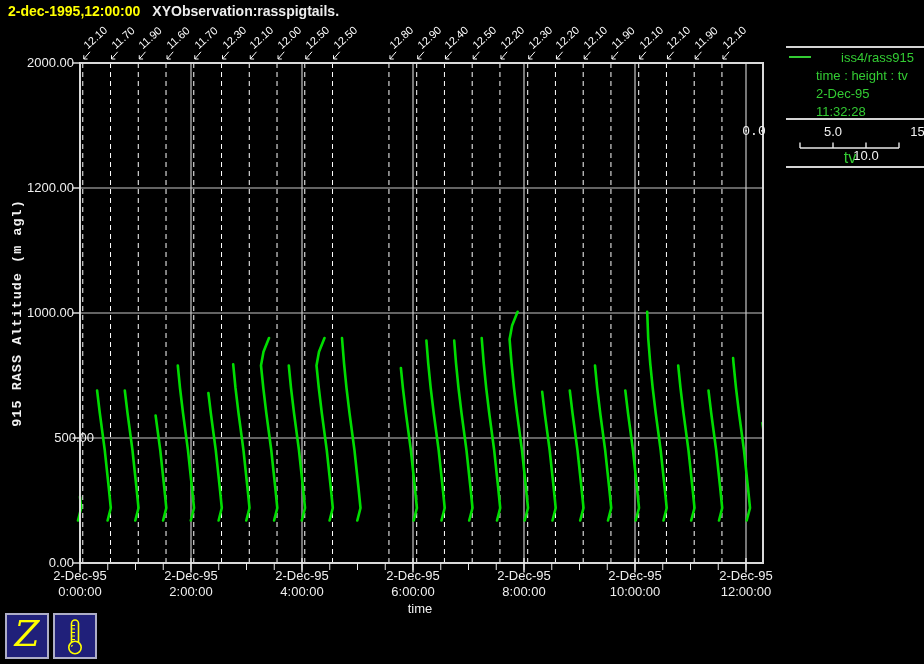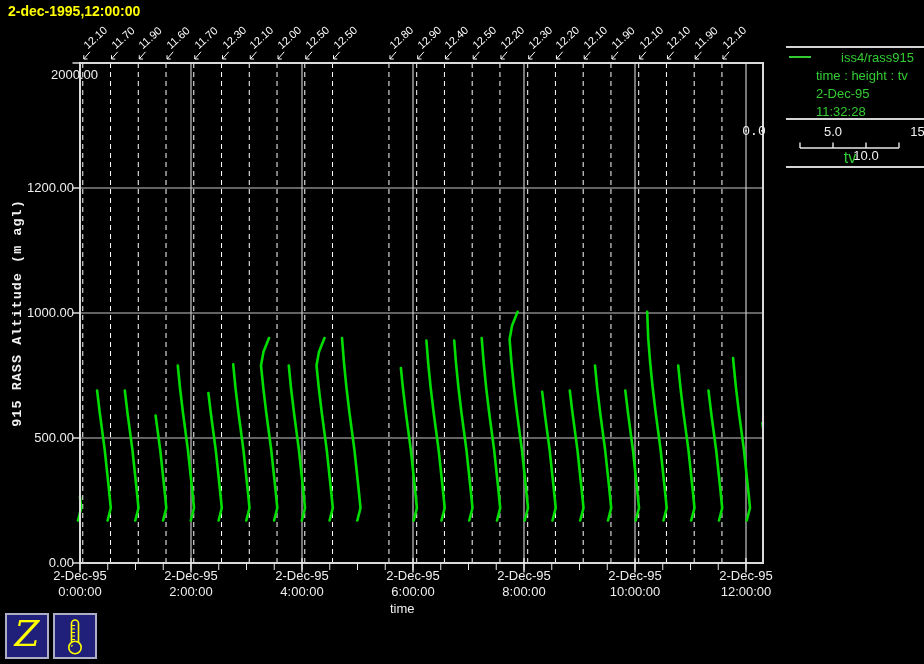--- a/index.html
+++ b/index.html
@@ -9,38 +9,39 @@
   #title-datetime{color:#ffff00;}
   #title-observation{color:#ededed;}
   #chart-svg{position:absolute;left:0;top:0;}
   .ytick{position:absolute;left:0;width:74px;text-align:right;color:#efefef;font-size:13px;height:14px;line-height:14px;}
   .xtick{position:absolute;width:96px;text-align:center;color:#efefef;font-size:13px;line-height:16px;}
   .toplabel{position:absolute;height:11px;line-height:11px;font-size:11px;color:#ffffff;
             transform-origin:0 100%;transform:rotate(-42deg);white-space:nowrap;}
   #ylabel{position:absolute;left:17px;top:313px;transform:translate(-50%,-50%) rotate(-90deg);
           color:#f2f2f2;font-family:"Liberation Mono",monospace;font-weight:bold;font-size:13.5px;
           white-space:nowrap;letter-spacing:1px;}
-  #xlabel{position:absolute;left:390px;top:601px;width:60px;text-align:left;color:#efefef;font-size:13px;}
+  #xlabel{position:absolute;left:390px;top:601px;width:60px;text-align:center;color:#efefef;font-size:13px;}
   .legend-sep{position:absolute;left:786px;width:138px;height:2px;background:#d4d4d4;}
   .legend-text{position:absolute;font-size:13px;color:#33cc33;white-space:nowrap;margin-left:28px;}
   #legend-swatch{position:absolute;left:789px;top:56px;width:22px;height:2px;background:#33cc33;}
   .scale-num{position:absolute;top:124px;transform:translateX(-50%);color:#f2f2f2;font-size:13px;}
   #scale-label{position:absolute;top:149px;left:850px;transform:translateX(-50%);color:#33cc33;font-size:16px;}
   .toolbtn{position:absolute;top:613px;width:44px;height:46px;background:#20207a;
            border:2px solid #adadc6;box-sizing:border-box;display:flex;align-items:center;
            justify-content:center;padding:0;cursor:pointer;}
   #zoom-glyph{color:#ffff00;font-family:"DejaVu Serif",serif;font-style:italic;font-size:36px;
               line-height:36px;transform:translateY(-2px);}
 </style>
 </head>
 <body>
 
 <div id="stage">
   <div id="titlebar">
     <span id="title-datetime">2-dec-1995,12:00:00</span>
+    <span id="title-observation">XYObservation:rasspigtails.</span>
   </div>
 
   <svg id="chart-svg" width="924" height="664">
       <defs>
         <clipPath id="plotclip">
           <rect x="0" y="62" width="763.5" height="503"></rect>
         </clipPath>
       </defs>
       <line x1="80" y1="63" x2="80" y2="563" stroke="#c6c6c6" stroke-width="1.2"></line>
       <line x1="191" y1="63" x2="191" y2="563" stroke="#c6c6c6" stroke-width="1.2"></line>
@@ -166,24 +167,24 @@
       <line x1="72.5" y1="438" x2="80" y2="438" stroke="#e8e8e8" stroke-width="1.4"></line>
       <line x1="72.5" y1="563" x2="80" y2="563" stroke="#e8e8e8" stroke-width="1.4"></line>
       <line x1="800" y1="148" x2="899" y2="148" stroke="#e8e8e8" stroke-width="1.4"></line>
       <line x1="800" y1="142.5" x2="800" y2="148" stroke="#e8e8e8" stroke-width="1.4"></line>
       <line x1="833" y1="142.5" x2="833" y2="148" stroke="#e8e8e8" stroke-width="1.4"></line>
       <line x1="866" y1="142.5" x2="866" y2="148" stroke="#e8e8e8" stroke-width="1.4"></line>
       <line x1="899" y1="142.5" x2="899" y2="148" stroke="#e8e8e8" stroke-width="1.4"></line>
     </svg>
 
   <div id="labels-layer">
-      <div class="ytick" style="top: 68px; margin-left: 24px;">2000.00</div>
+      <div class="ytick" style="top: 56px;">2000.00</div>
       <div class="ytick" style="top: 181px;">1200.00</div>
       <div class="ytick" style="top: 306px;">1000.00</div>
-      <div class="ytick" style="top: 431px;">500.00</div>
+      <div class="ytick" style="top: 431px; padding-left: 20px;">500.00</div>
       <div class="ytick" style="top: 556px;">0.00</div>
       <div class="xtick" style="left: 32px; top: 568px;">
         <div>2-Dec-95</div>
         <div>0:00:00</div>
       </div>
       <div class="xtick" style="left: 143px; top: 568px;">
         <div>2-Dec-95</div>
         <div>2:00:00</div>
       </div>
       <div class="xtick" style="left: 254px; top: 568px;">

